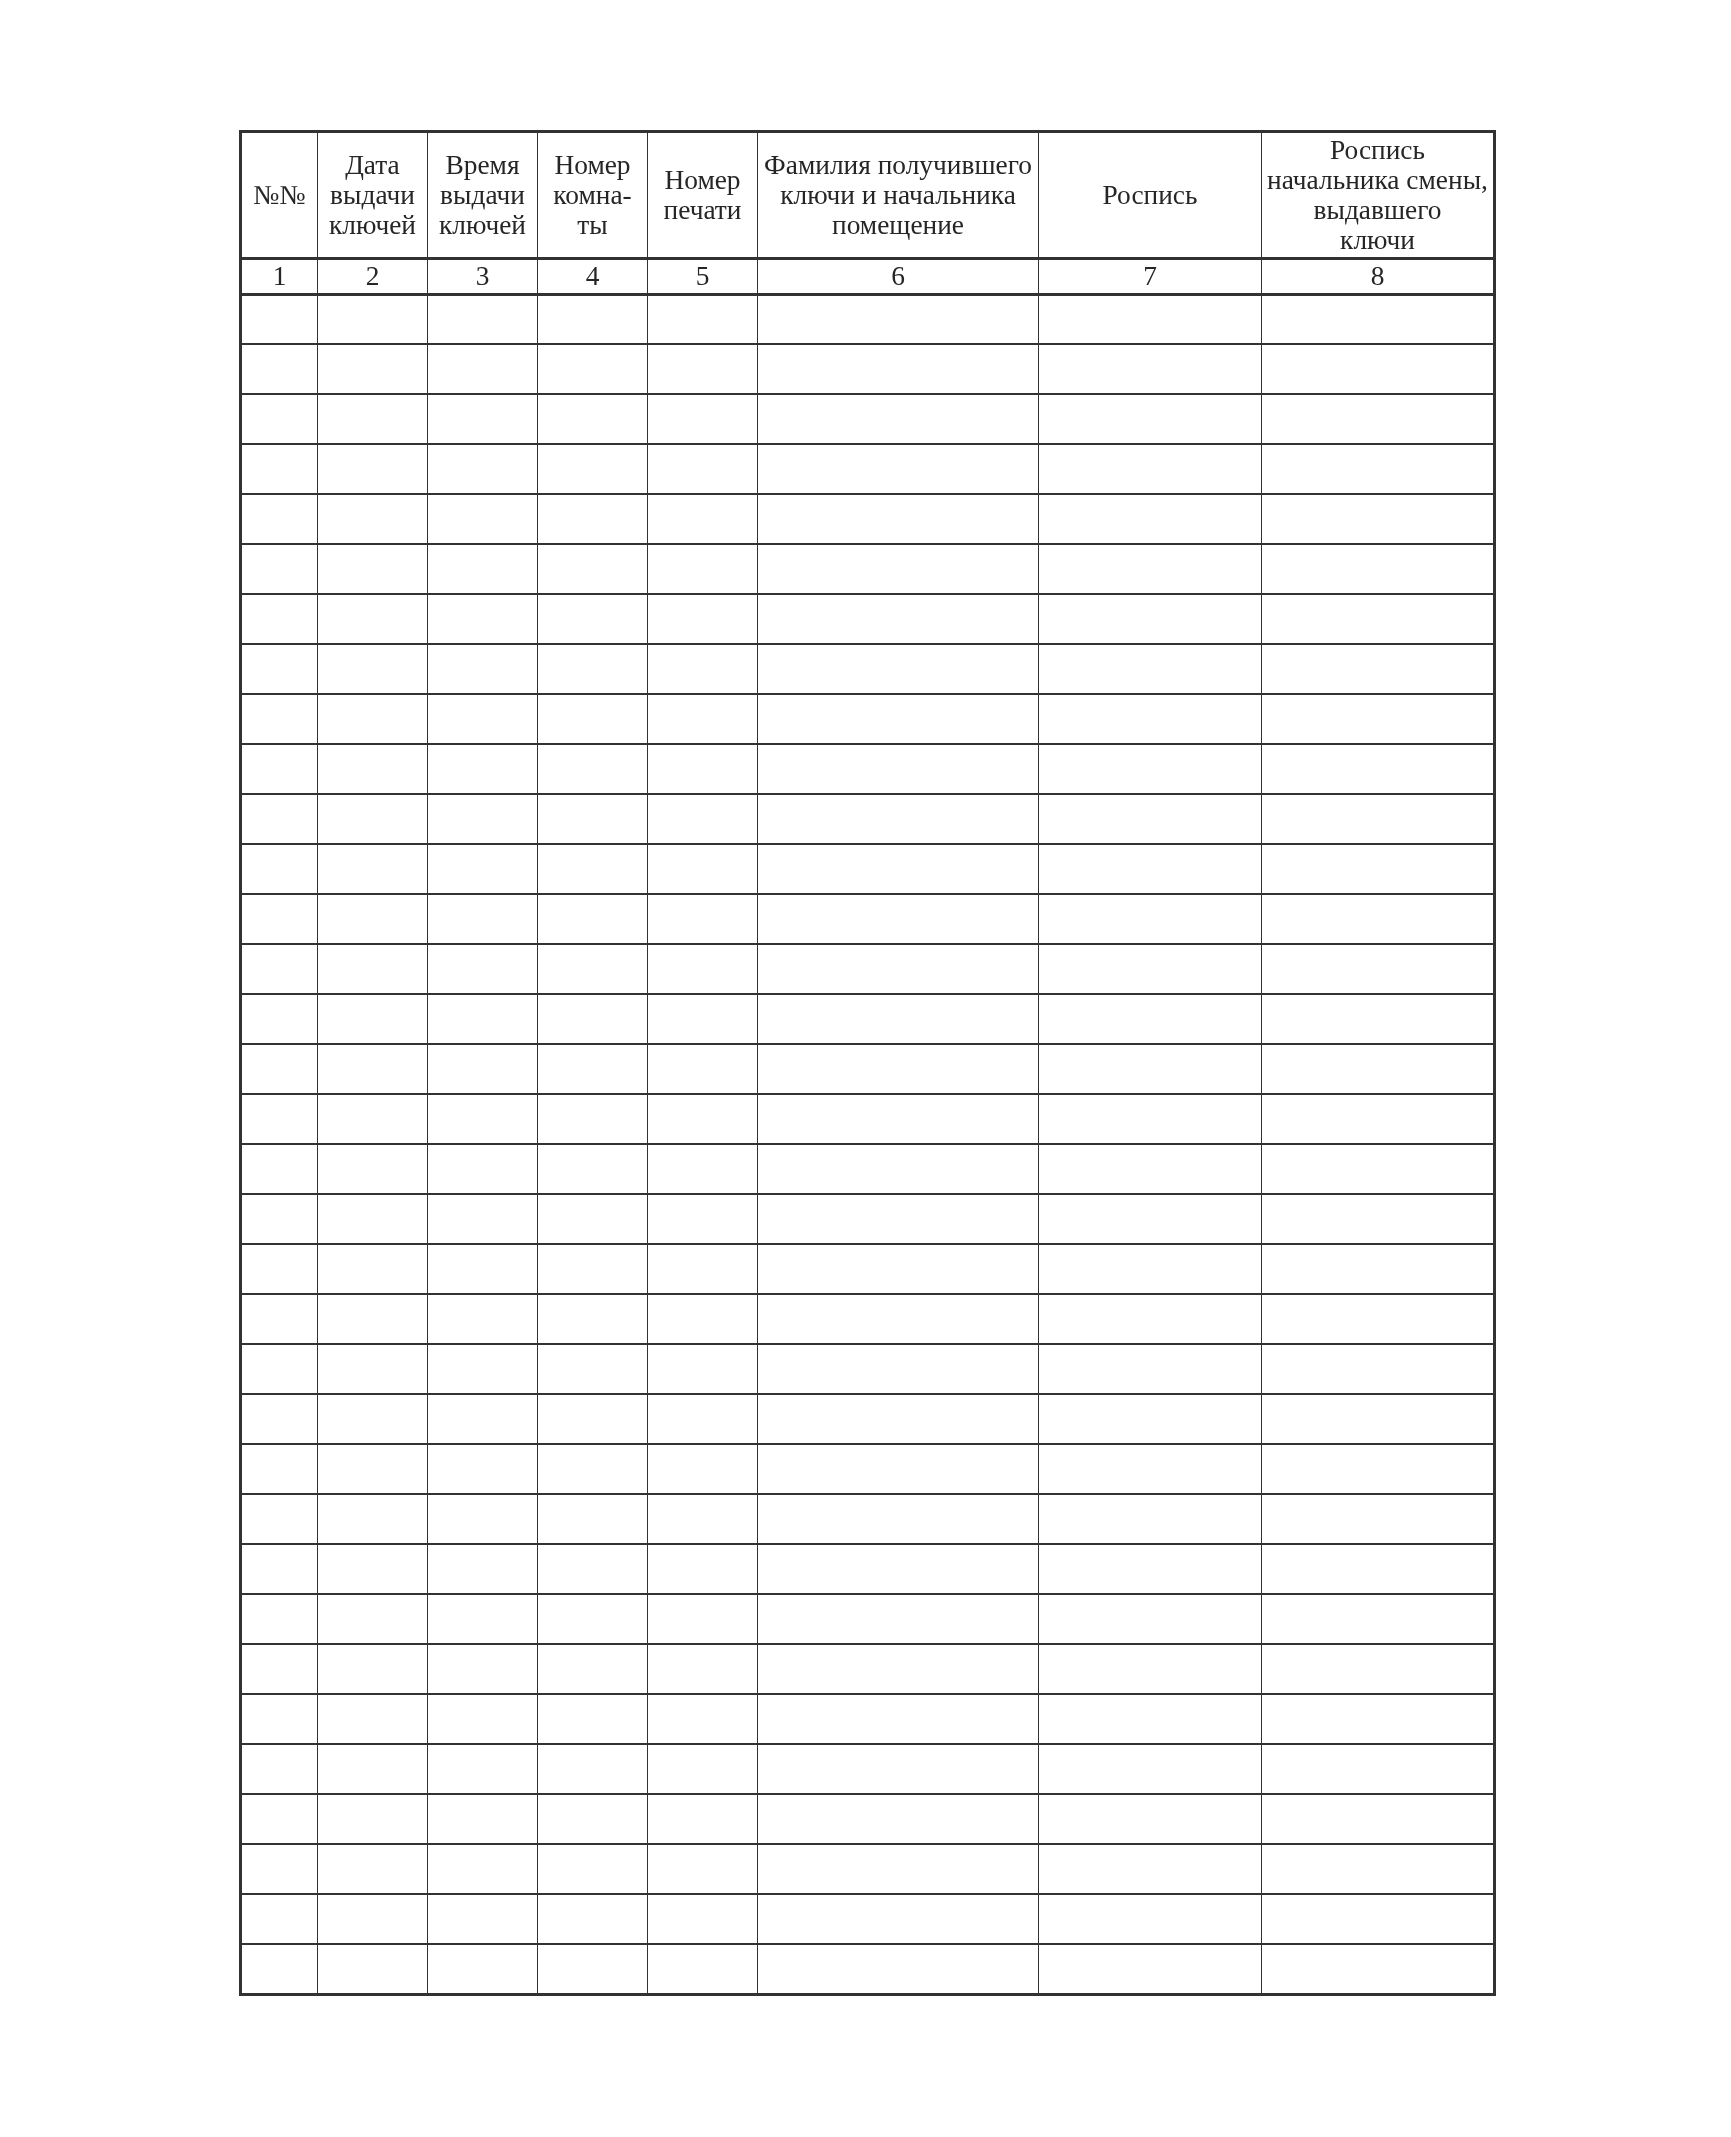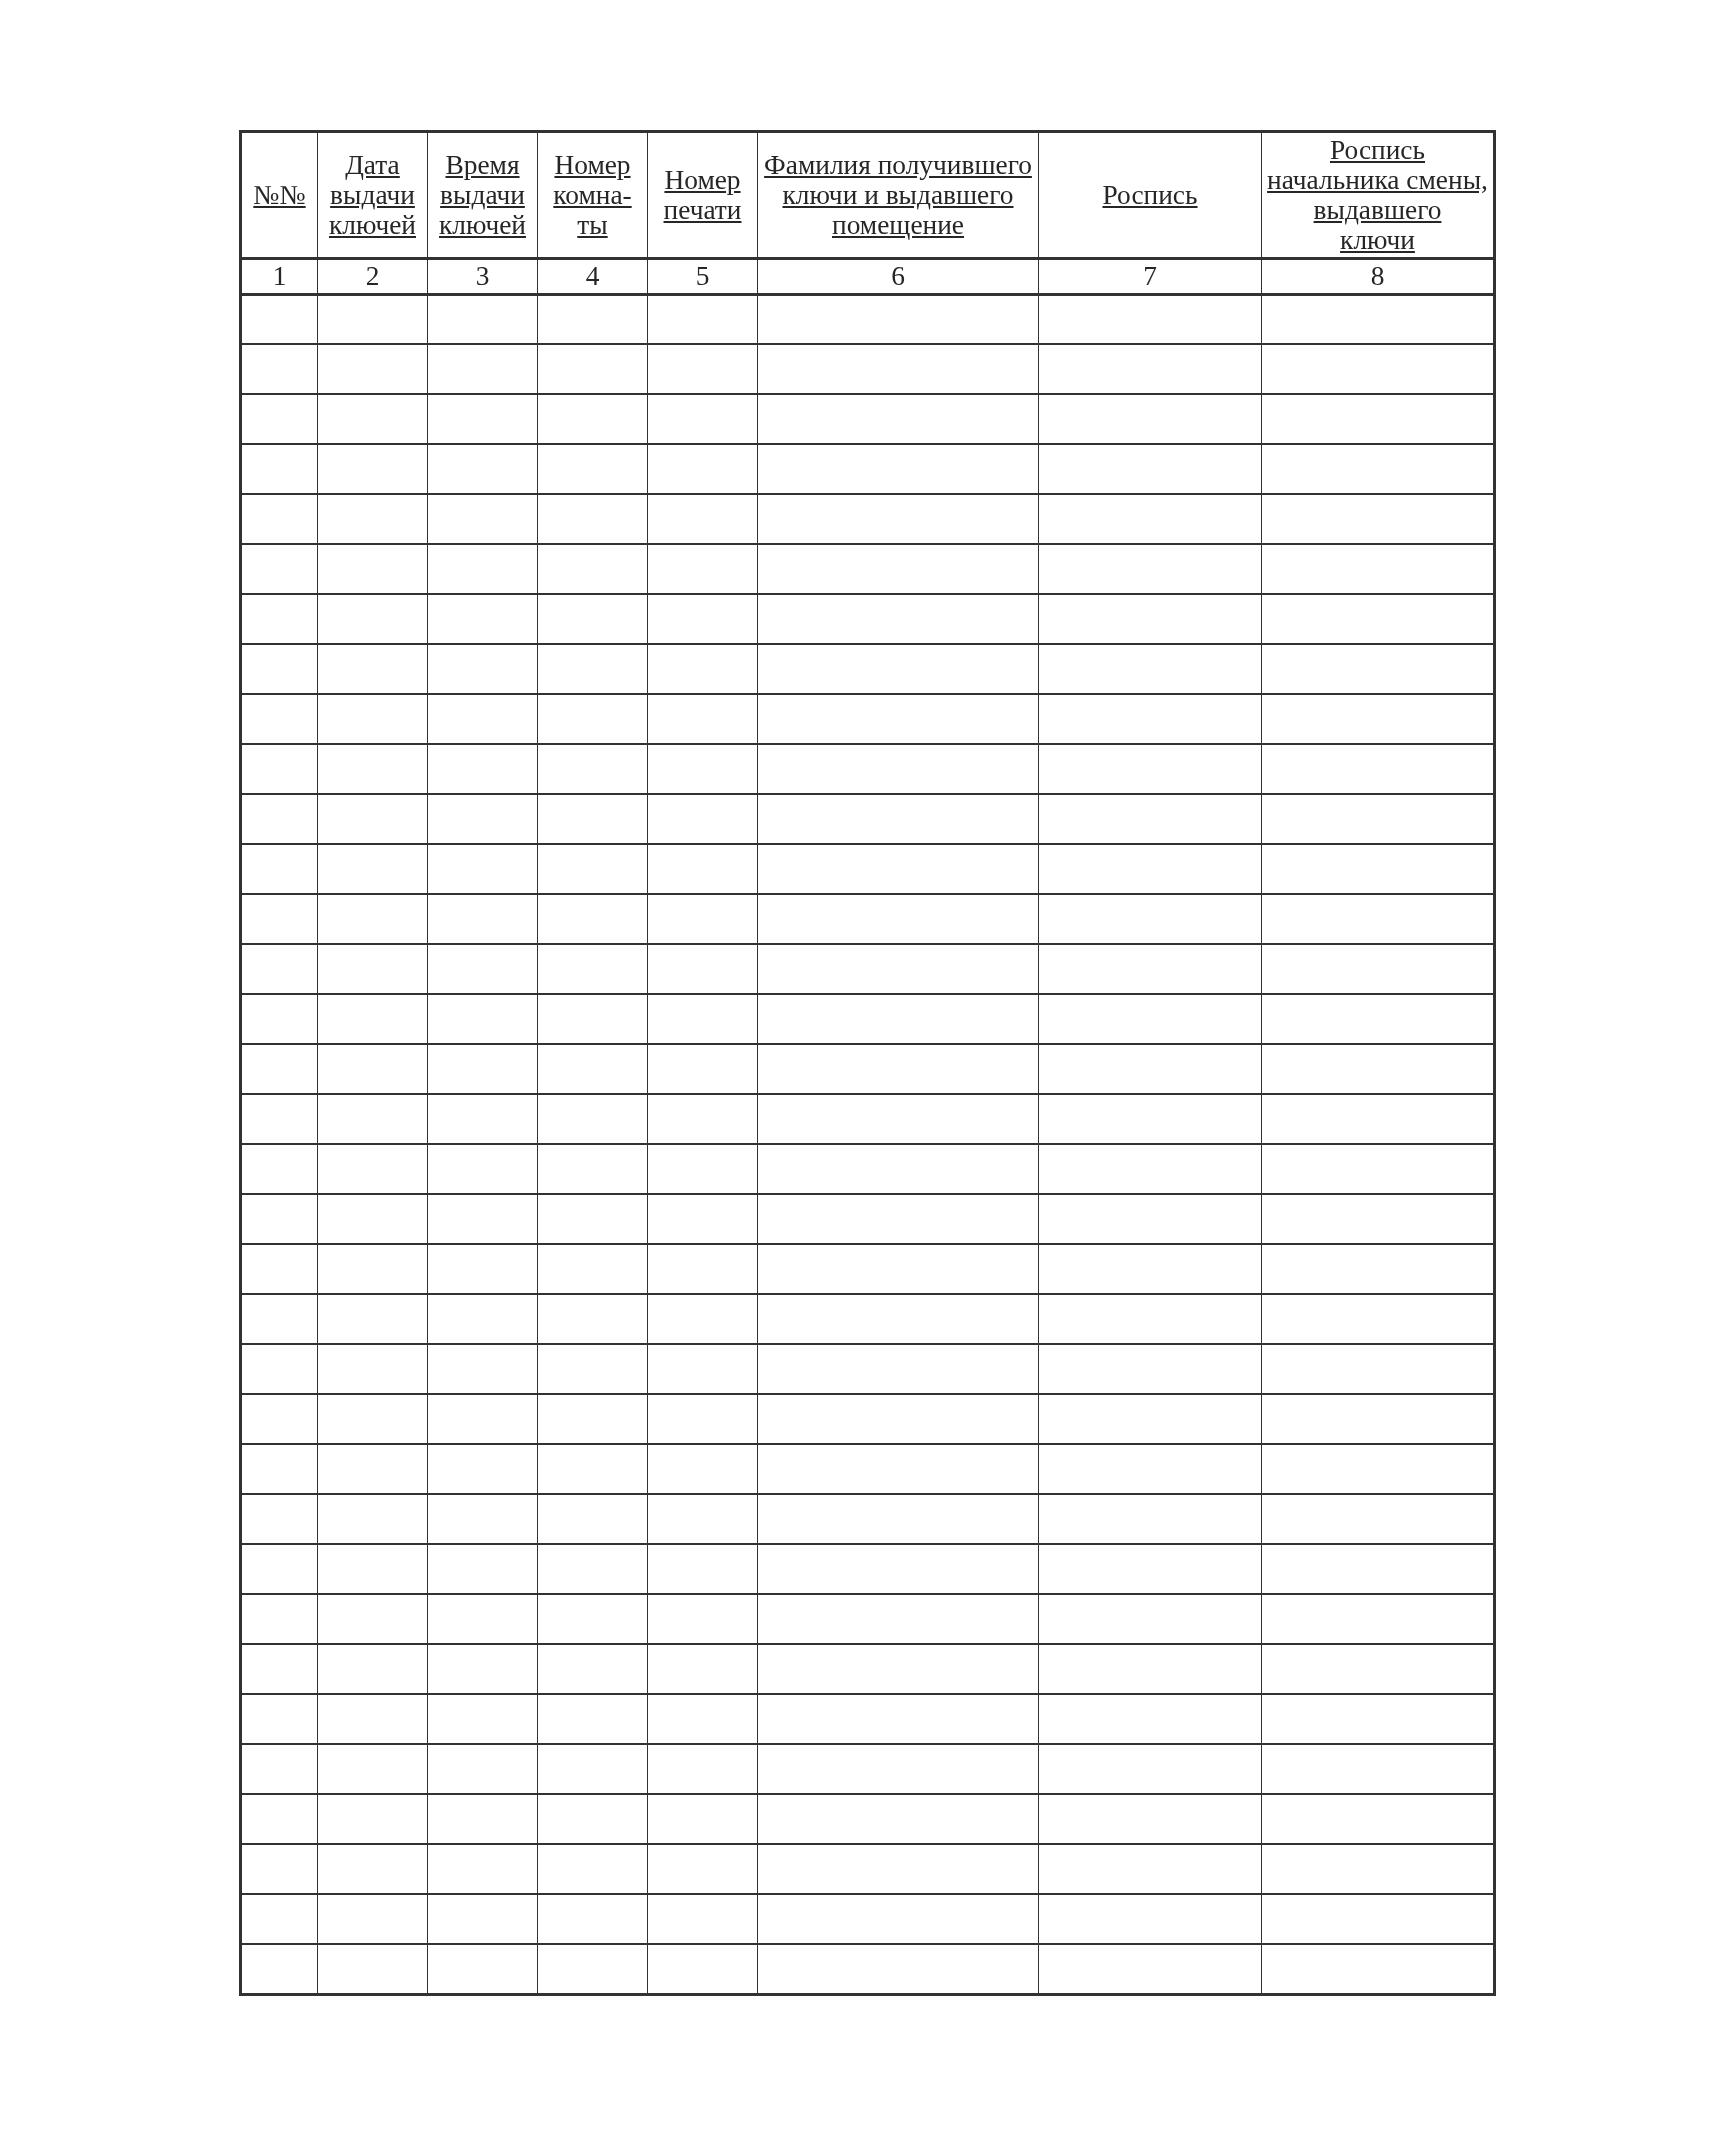--- a/index.html
+++ b/index.html
@@ -33,21 +33,20 @@
     font-weight: normal;
     font-size: 27.4px;
     line-height: 30px;
     overflow: hidden;
   }
   tr.head-row { height: 123px; }
   tr.head-row th {
     white-space: pre-line;
     border-bottom-width: 3.7px;
     padding: 1.8px 3.7px;
-    text-decoration: underline;
   }
   tr.nums-row { height: 36px; }
   tr.nums-row td {
     border-bottom-width: 3.7px;
     font-size: 27.4px;
   }
   tr.body-row { height: 50px; }
   tr.body-row td { background: #ffffff; }
 </style>
 </head>
@@ -73,21 +72,21 @@
 ключей</th>
         <th>Время
 выдачи
 ключей</th>
         <th>Номер
 комна-
 ты</th>
         <th>Номер
 печати</th>
         <th>Фамилия получившего
-ключи и выдавшего
+ключи и начальника
 помещение</th>
         <th>Роспись</th>
         <th>Роспись
 начальника смены,
 выдавшего
 ключи</th>
       </tr>
       <tr class="nums-row">
         <td>1</td>
         <td>2</td>

